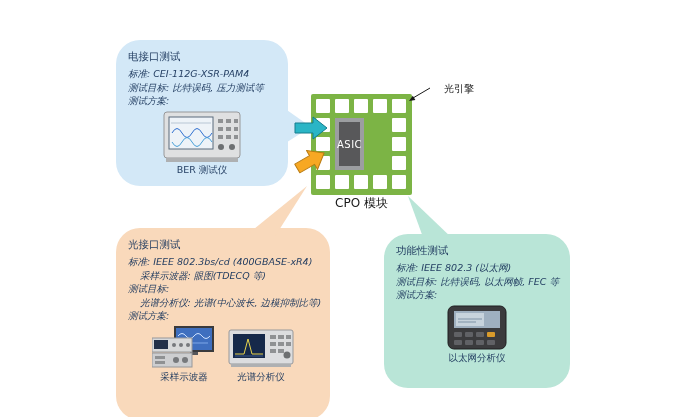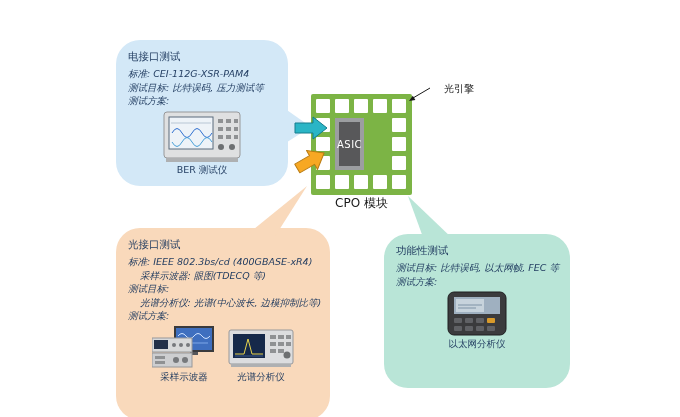--- a/index.html
+++ b/index.html
@@ -113,20 +113,21 @@
           <circle cx="59" cy="29" r="3.5" fill="#6d6f71"></circle>
           <rect x="3" y="38" width="60" height="3" fill="#aeb0b2"></rect>
         </svg>
         <div class="device-label">光谱分析仪</div>
       </div>
     </div>
   </div>
 
   <div class="bubble bubble-functional">
     <div class="bubble-title">功能性测试</div>
+    <div class="line">标准: IEEE 802.3 (以太网)</div>
     <div class="line">测试目标: 比特误码, 以太网帧, FEC 等</div>
     <div class="line">测试方案:</div>
     <div class="device-wrap">
       <div class="device-col">
         <svg width="70" height="46" viewBox="0 0 70 46">
           <rect x="6" y="1" width="58" height="43" rx="6" fill="#3b3b3d" stroke="#1f1f21"></rect>
           <rect x="12" y="6" width="46" height="17" fill="#9fb0c0"></rect>
           <rect x="14" y="8" width="28" height="13" fill="#c7d3dc"></rect>
           <path d="M16,14 h24 M16,17 h18" stroke="#7e93a6" fill="none"></path>
           <rect x="12" y="27" width="8" height="5" rx="1" fill="#606165"></rect>

